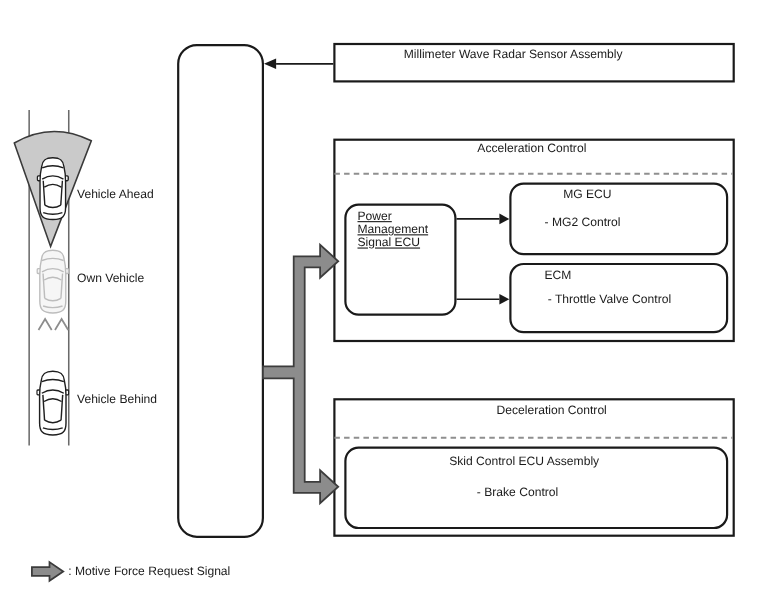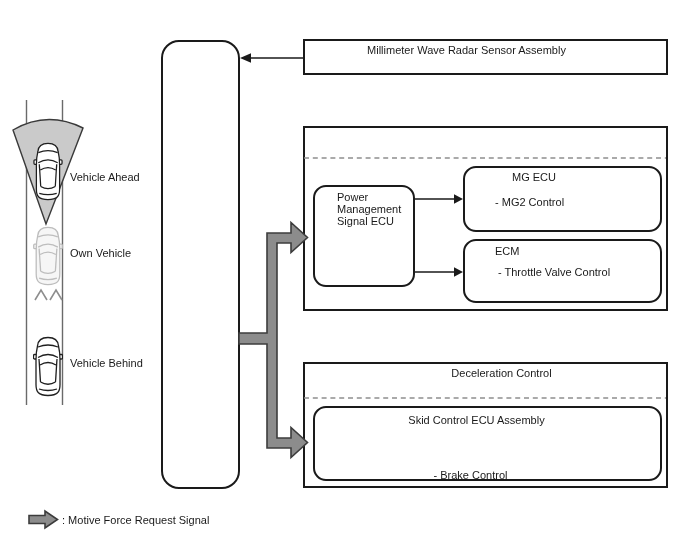--- a/index.html
+++ b/index.html
@@ -51,37 +51,38 @@
 
   <div class="box rbox" style="left:463px; top:239px; width:199px; height:64px;"></div>
 
   <div class="box" style="left:303px; top:362px; width:365px; height:126px;"></div>
 
   <div class="box rbox" style="left:313px; top:406px; width:349px; height:75px;"></div>
 
 
   <div class="ctitle" style="left:303px; top:44px; width:365px; padding-right:38px;text-align:center;">Millimeter Wave Radar Sensor Assembly</div>
 
+  <div class="ctitle" style="left:303px; top:129px; width:365px; padding-right:4px;">Acceleration Control</div>
 
-  <div class="txtblock" style="left:337px; top:191px; line-height:12px;">
+  <div class="txtblock" style="left:325px; top:191px; line-height:12px;text-decoration:underline;">
     <span>Power</span>
     <span>Management</span>
     <span>Signal ECU</span>
   </div>
 
   <div class="txt" style="left:512px; top:171px;">MG ECU</div>
   <div class="txt" style="left:495px; top:196px;">- MG2 Control</div>
 
   <div class="txt" style="left:495px; top:245px;">ECM</div>
   <div class="txt" style="left:498px; top:266px;">- Throttle Valve Control</div>
 
   <div class="ctitle" style="left:303px; top:367px; width:423px; padding-right:26px;">Deceleration Control</div>
 
   <div class="ctitle" style="left:313px; top:414px; width:349px; padding-right:22px;">Skid Control ECU Assembly</div>
-  <div class="ctitle" style="left:313px; top:442px; width:349px; padding-right:34px;margin-top:27px;">- Brake Control</div>
+  <div class="ctitle" style="left:313px; top:442px; width:349px; padding-right:34px;">- Brake Control</div>
 
   <div class="txt" style="left:70px; top:171px;">Vehicle Ahead</div>
   <div class="txt" style="left:70px; top:247px;">Own Vehicle</div>
   <div class="txt" style="left:70px; top:357px;">Vehicle Behind</div>
 
   <div class="txt" style="left:62px; top:514px;">: Motive Force Request Signal</div>
 
   <svg class="overlay" viewBox="0 0 688 560">
     <defs>
       <symbol id="car" viewBox="0 0 60 124">

